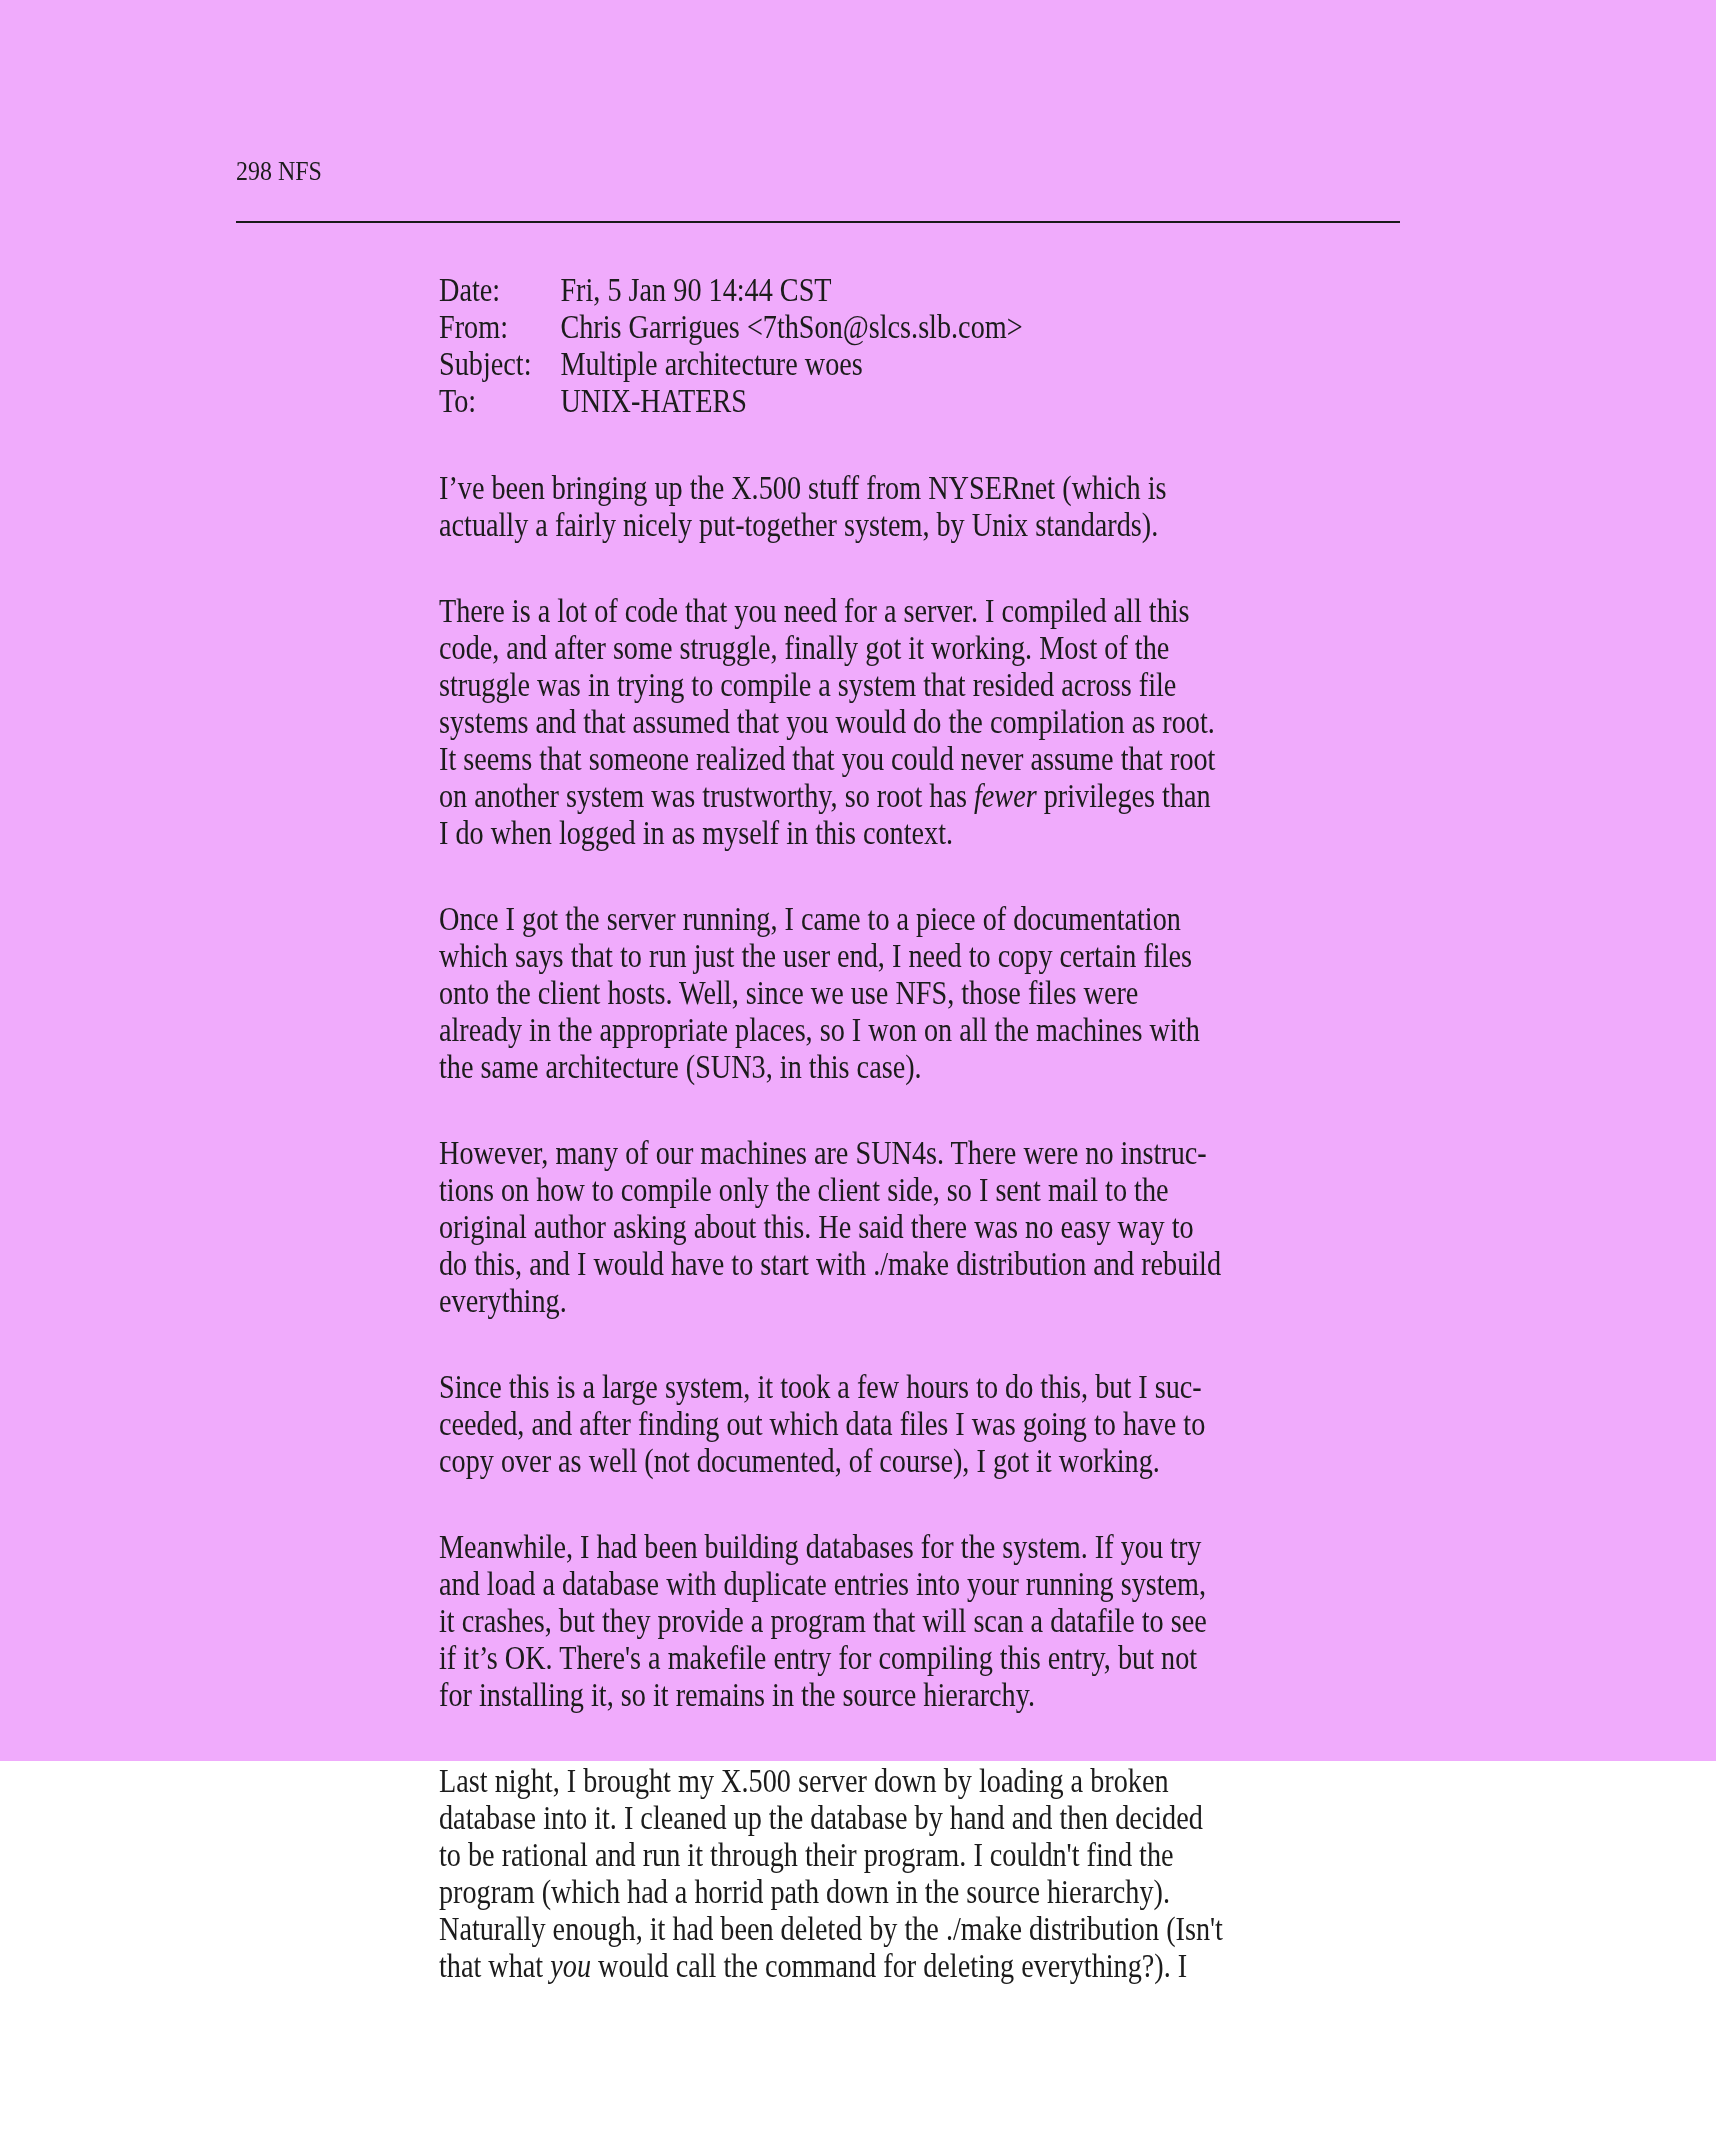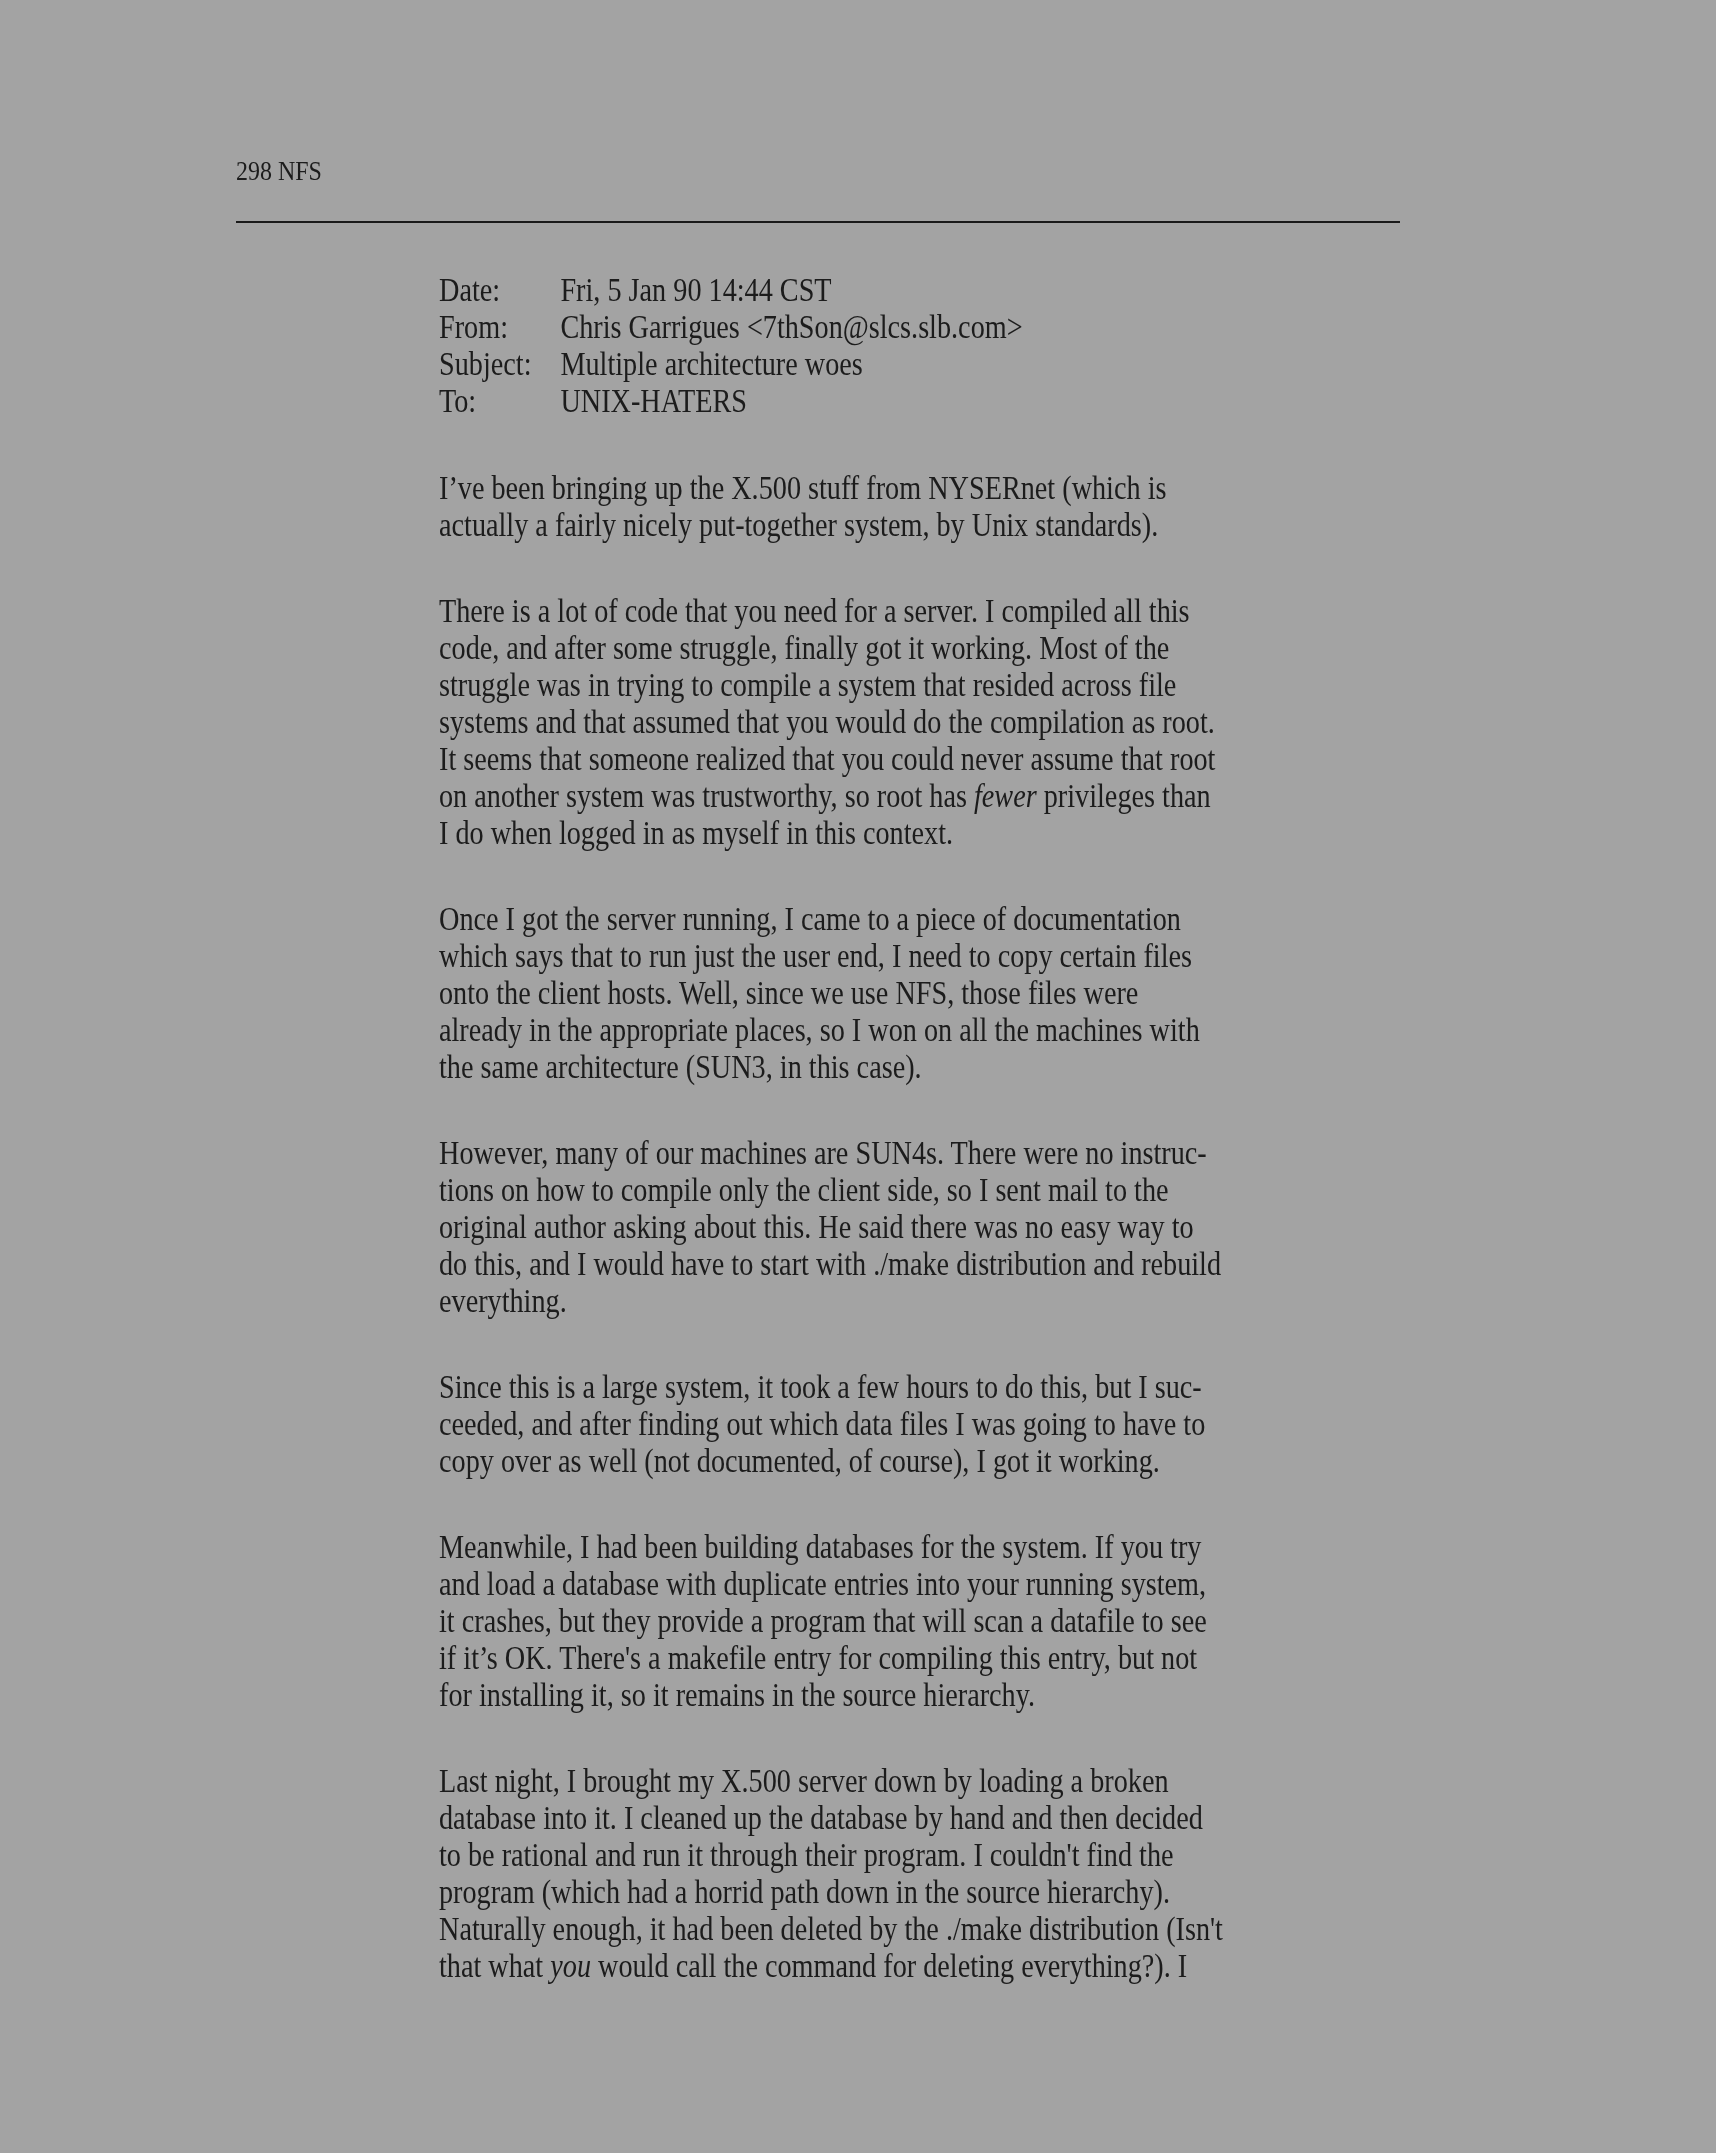--- a/index.html
+++ b/index.html
@@ -8,22 +8,22 @@
     width: 1717px;
     height: 2153px;
     background: #ffffff;
     overflow: hidden;
     font-family: "Liberation Serif", "DejaVu Serif", serif;
     color: #1c1c1c;
   }
   .page {
     position: relative;
     width: 1717px;
-    height: 2153px;
-    background: #a3a3a3;
+    height: 1761px;
+    background: #f0abfc;
   }
   .squeeze {
     transform: scaleX(0.855);
     transform-origin: left top;
   }
   .running-head {
     position: absolute;
     left: 236px;
     top: 155px;
     font-size: 28px;

